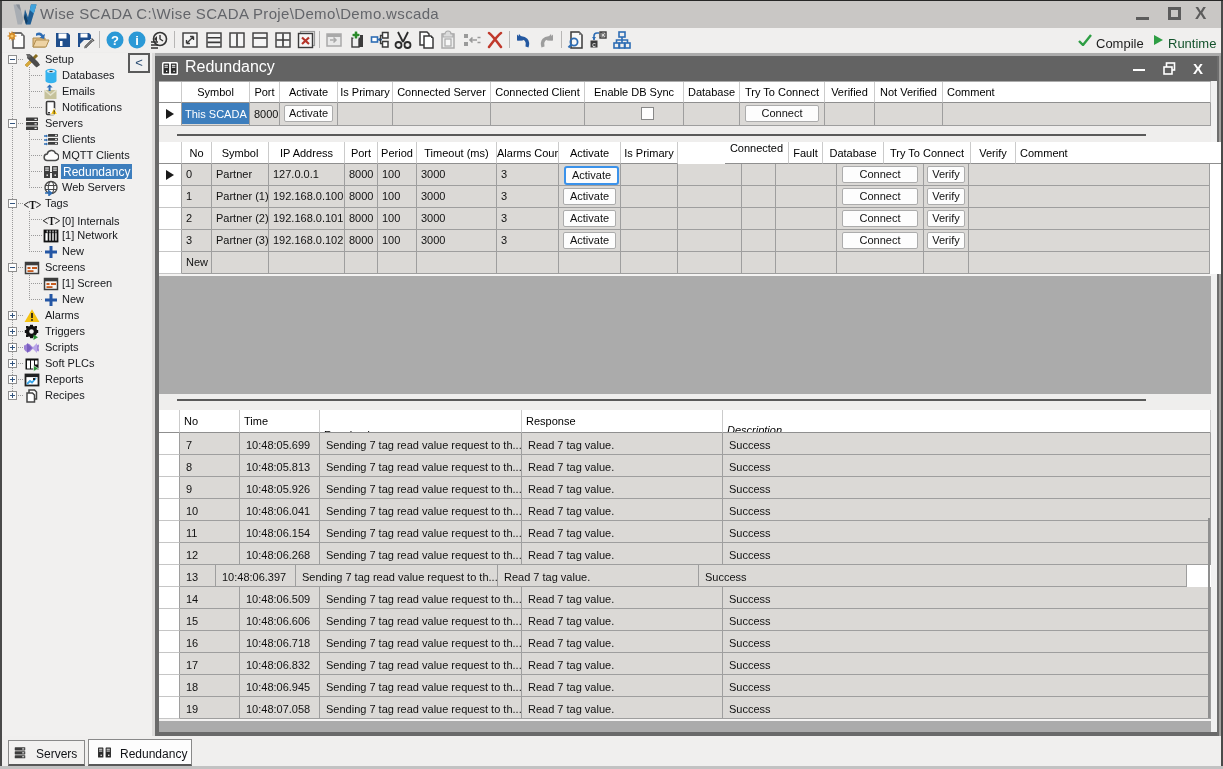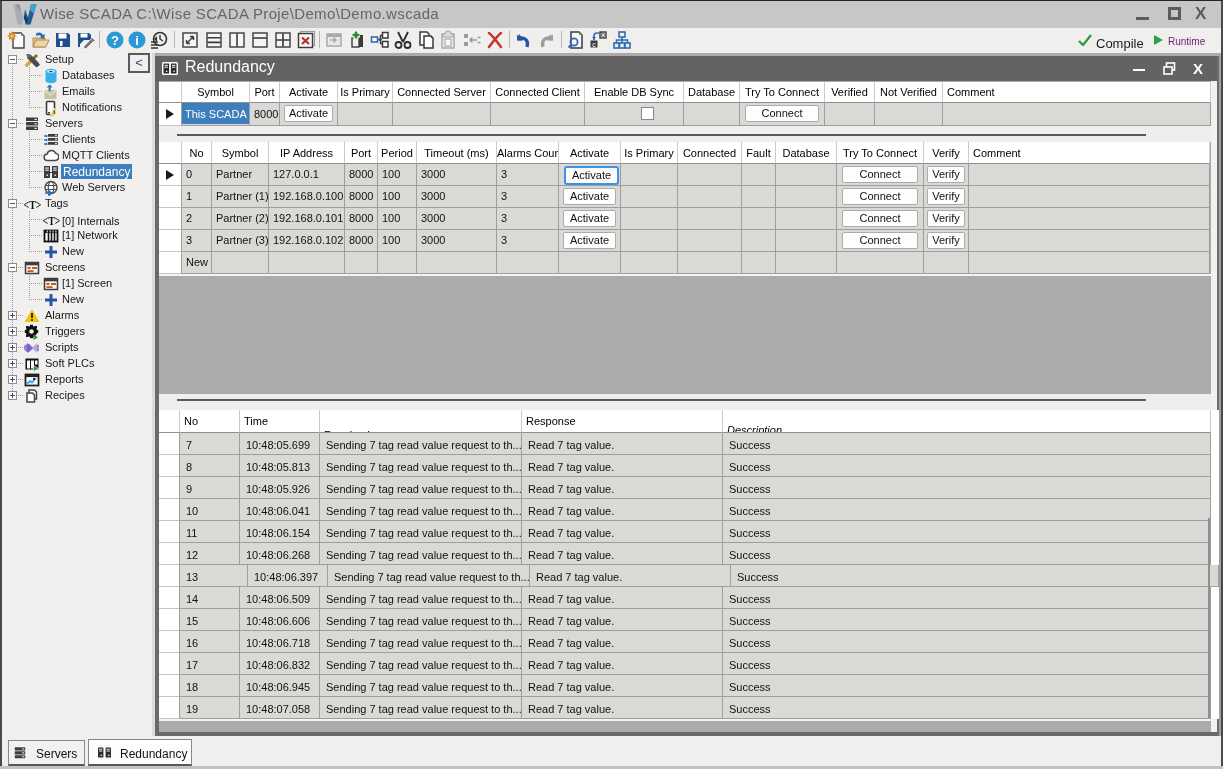--- a/index.html
+++ b/index.html
@@ -201,21 +201,21 @@
     <rect x="13" y="13" width="5" height="5" fill="none" stroke="#2e6db4" stroke-width="1.6"></rect>
     <path d="M10 7v3M4.5 13v-3h11v3M10 10v3" stroke="#2e6db4" stroke-width="1.6" fill="none"></path>
   </svg>
 <svg class="abs" style="left:1078px;top:34px" width="14" height="12" viewBox="0 0 14 12">
     <path d="M1 7l4 4L13 1" fill="none" stroke="#2e9e44" stroke-width="2.4"></path>
   </svg>
 <div class="abs" style="left:1096px;top:36px;font-size:13px;color:#1d1d1d">Compile</div>
 <svg class="abs" style="left:1153px;top:34px" width="11" height="12" viewBox="0 0 11 12">
     <path d="M1 1l9 5-9 5z" fill="#2e9e44"></path>
   </svg>
-<div class="abs" style="left:1168px;top:36px;font-size:10px;color:#701a75">Runtime</div>
+<div class="abs" style="left:1168px;top:36px;font-size:13px;color:#14532d">Runtime</div>
 
 <div class="abs tree"></div>
 <div class="abs vsplit"></div>
 <div class="abs dotv" style="left:12px;top:66px;height:330px"></div>
 <div class="abs ebox" style="left:8px;top:55px"></div>
 <div class="abs" style="left:10px;top:59px;width:5px;height:1px;background:#33557f"></div>
 <div class="abs doth" style="left:18px;top:59px;width:5px"></div>
 <svg class="abs" style="left:24px;top:52px" width="16" height="16" viewBox="0 0 16 16">
     <g>
       <path d="M2 14L13 3" stroke="#8a6d1f" stroke-width="3"></path>
@@ -511,21 +511,21 @@
       <div class="hcell" style="width:23px;padding-top:5px;"></div>
       <div class="hcell" style="width:30px;padding-top:5px;">No</div>
       <div class="hcell" style="width:57px;padding-top:5px;">Symbol</div>
       <div class="hcell" style="width:76px;padding-top:5px;">IP Address</div>
       <div class="hcell" style="width:33px;padding-top:5px;">Port</div>
       <div class="hcell" style="width:39px;padding-top:5px;">Period</div>
       <div class="hcell" style="width:80px;padding-top:5px;">Timeout (ms)</div>
       <div class="hcell" style="width:62px;padding-top:5px;">Alarms Count</div>
       <div class="hcell" style="width:62px;padding-top:5px;">Activate</div>
       <div class="hcell" style="width:57px;padding-top:5px;">Is Primary</div>
-      <div class="hcell" style="width:64px;padding-top:5px;">Connected</div>
+      <div class="hcell" style="width:64px;margin-left:47px;">Connected</div>
       <div class="hcell" style="width:34px;padding-top:5px;">Fault</div>
       <div class="hcell" style="width:61px;padding-top:5px;">Database</div>
       <div class="hcell" style="width:87px;padding-top:5px;">Try To Connect</div>
       <div class="hcell" style="width:45px;padding-top:5px;">Verify</div>
       <div class="hcell" style="width:241px;padding-top:5px;text-align:left;padding-left:4px;">Comment</div>
     </div>
     <div class="drow" style="height:22px">
       <div class="rh" style="width:23px">
         <div class="arrow" style="left:7px;top:6px"></div>
       </div>
@@ -674,21 +674,21 @@
     <div class="drow" style="height:22px">
       <div class="rh" style="width:21px"></div>
       <div class="dcell" style="width:60px;padding:6px 0 0 6px;background:#dbd9d6">12</div>
       <div class="dcell" style="width:80px;padding:6px 0 0 6px;background:#dbd9d6">10:48:06.268</div>
       <div class="dcell" style="width:202px;padding:6px 0 0 6px;background:#dbd9d6">Sending 7 tag read value request to th...</div>
       <div class="dcell" style="width:201px;padding:6px 0 0 6px;background:#dbd9d6">Read 7 tag value.</div>
       <div class="dcell" style="width:488px;padding:6px 0 0 6px;background:#dbd9d6">Success</div>
     </div>
     <div class="drow" style="height:22px">
       <div class="rh" style="width:21px"></div>
-      <div class="dcell" style="width:68px;padding:6px 0 15px 6px;background:#dbd9d6">13</div>
+      <div class="dcell" style="width:36px;padding:6px 0 15px 6px;background:#dbd9d6">13</div>
       <div class="dcell" style="width:80px;padding:6px 0 0 6px;background:#dbd9d6">10:48:06.397</div>
       <div class="dcell" style="width:202px;padding:6px 0 0 6px;background:#dbd9d6">Sending 7 tag read value request to th...</div>
       <div class="dcell" style="width:201px;padding:6px 0 0 6px;background:#dbd9d6">Read 7 tag value.</div>
       <div class="dcell" style="width:488px;padding:6px 0 0 6px;background:#dbd9d6">Success</div>
     </div>
     <div class="drow" style="height:22px">
       <div class="rh" style="width:21px"></div>
       <div class="dcell" style="width:60px;padding:6px 0 0 6px;background:#dbd9d6">14</div>
       <div class="dcell" style="width:80px;padding:6px 0 0 6px;background:#dbd9d6">10:48:06.509</div>
       <div class="dcell" style="width:202px;padding:6px 0 0 6px;background:#dbd9d6">Sending 7 tag read value request to th...</div>

